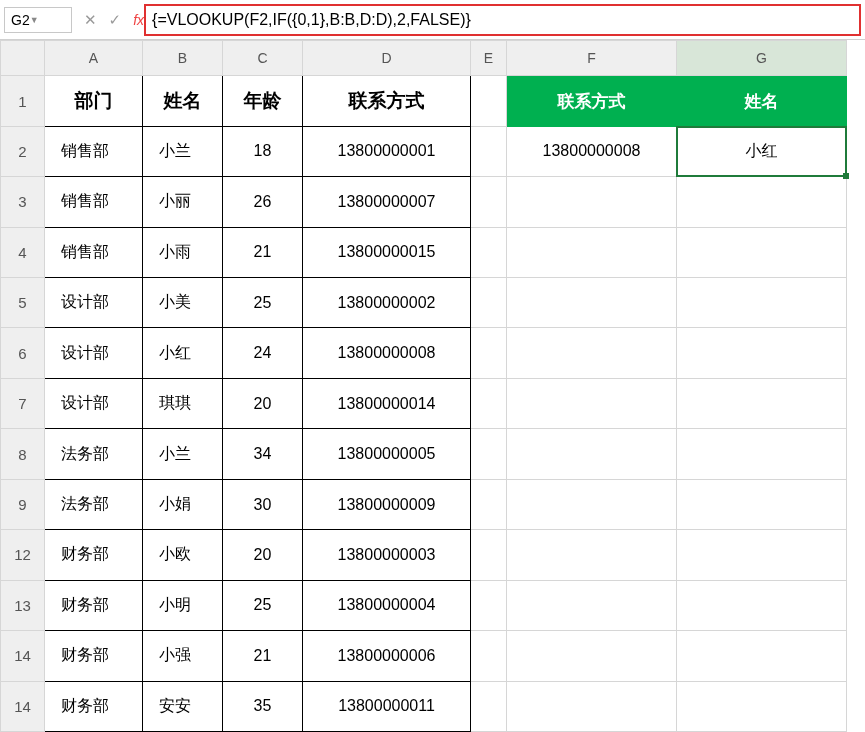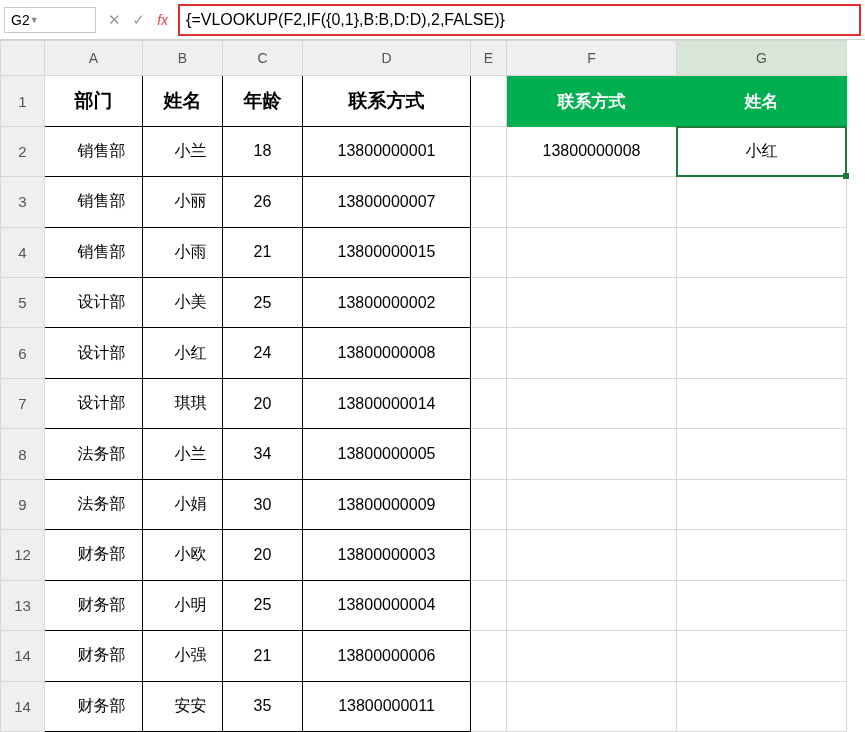--- a/index.html
+++ b/index.html
@@ -12,21 +12,21 @@
   }
   .formulabar {
     display: flex;
     align-items: center;
     border-bottom: 1px solid #d0d0d0;
     padding: 6px 4px;
     height: 40px;
     background: #fff;
   }
   .namebox {
-    width: 92px;
+    width: 68px;
     height: 26px;
     border: 1px solid #c8c8c8;
     font-size: 14px;
     padding: 0 6px;
     cursor: text;
     display: flex;
     align-items: center;
   }
   .namebox .dd {
     font-size: 9px;
@@ -40,21 +40,20 @@
     color: #999;
     font-size: 15px;
   }
   .fx {
     font-style: italic;
     font-size: 14px;
     color: #ef4444;
   }
   .formula-wrap {
     flex: 1;
-    margin-left: 10px;
     display: flex;
     align-items: center;
     height: 32px;
     border: 2px solid #e03030;
     padding: 0 6px;
     font-size: 16px;
   }
   .grid-wrap {
     display: flex;
     width: 865px;
@@ -101,21 +100,21 @@
   .w-g { width: 170px; }
   .hdr-cell {
     border: 1.4px solid #000;
     font-weight: 600;
     font-size: 19px;
   }
   .data-cell {
     border: 1.4px solid #000;
     font-size: 16px;
   }
-  .left-pad { text-align: center; padding-left: 16px; }
+  .left-pad { text-align: left; padding-left: 16px; }
   .green-head {
     background: #00b050;
     color: #fff;
     font-weight: 600;
     font-size: 17px;
     border: 1.4px solid #00b050;
   }
   .green-head.sel-top { border: 1.4px solid #00b050; }
   .val-cell {
     border: 1px solid #d6d6d6;

